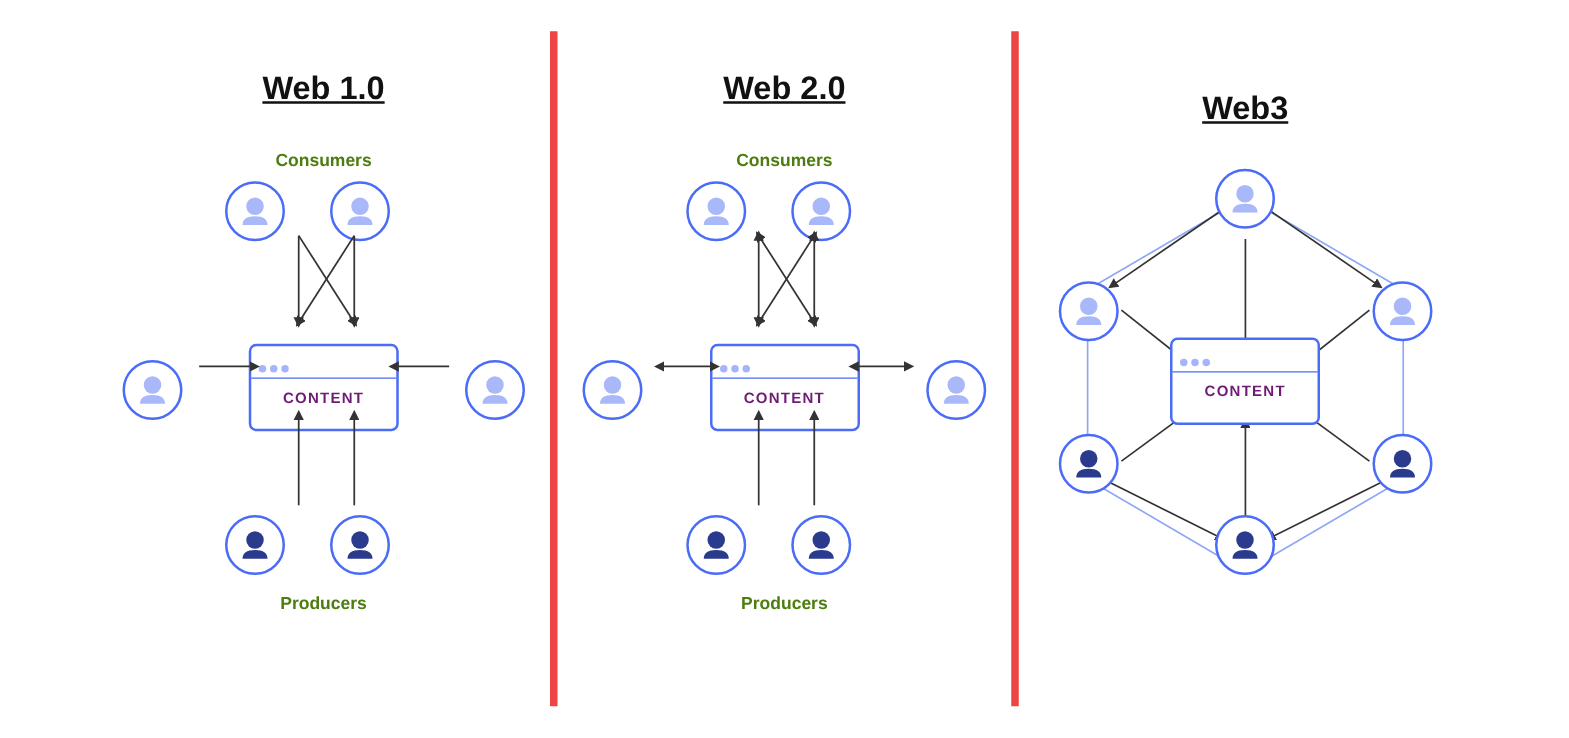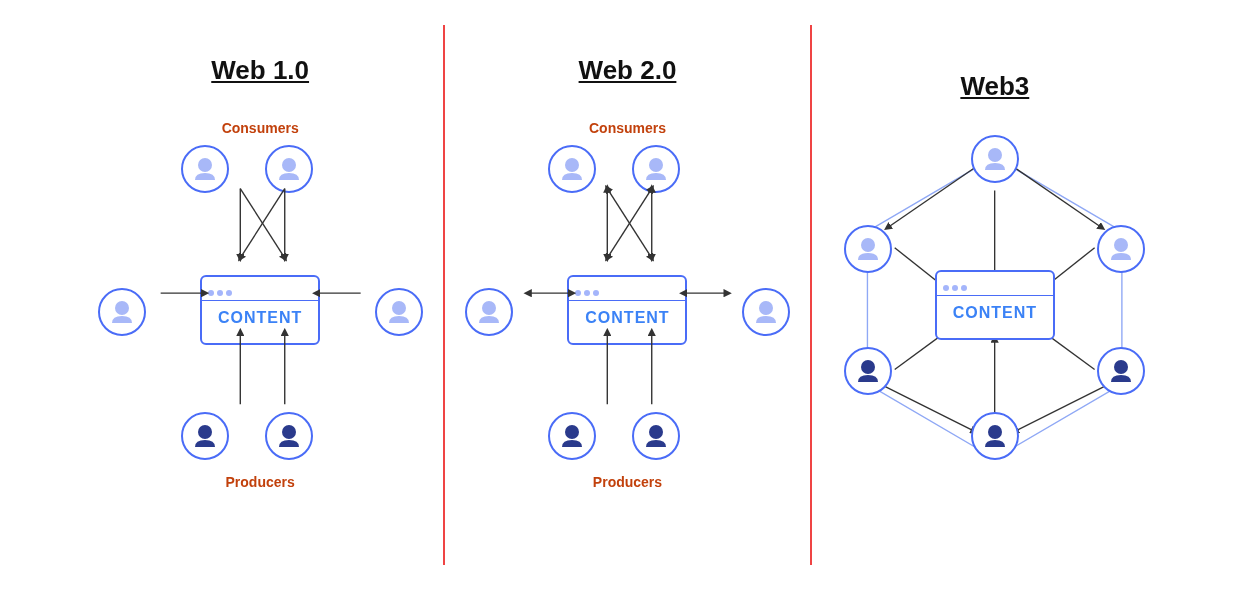--- a/index.html
+++ b/index.html
@@ -24,21 +24,21 @@
     .section {
       flex: 1;
       display: flex;
       flex-direction: column;
       align-items: center;
       padding: 20px 10px;
       position: relative;
     }
 
     .section:not(:last-child) {
-      border-right: 2px solid #ef4444;
+      border-right: 6px solid #ef4444;
     }
 
     .section-title {
       font-size: 26px;
       font-weight: 700;
       color: #111;
       text-decoration: underline;
       margin-bottom: 20px;
     }
 
@@ -83,31 +83,31 @@
 
     .content-box .dot {
       width: 6px;
       height: 6px;
       border-radius: 50%;
       background: #4a6cf7;
       opacity: 0.5;
     }
 
     .content-box .content-label {
-      font-size: 16px;
+      font-size: 12px;
       font-weight: 700;
-      color: #3b82f6;
+      color: #701a75;
       letter-spacing: 1px;
       padding: 8px 10px;
     }
 
     .label-text {
       font-size: 14px;
       font-weight: 600;
-      color: #c2410c;
+      color: #4d7c0f;
       position: absolute;
     }
 
     
     .diagram-svg {
       position: absolute;
       top: 0;
       left: 0;
       width: 100%;
       height: 100%;

